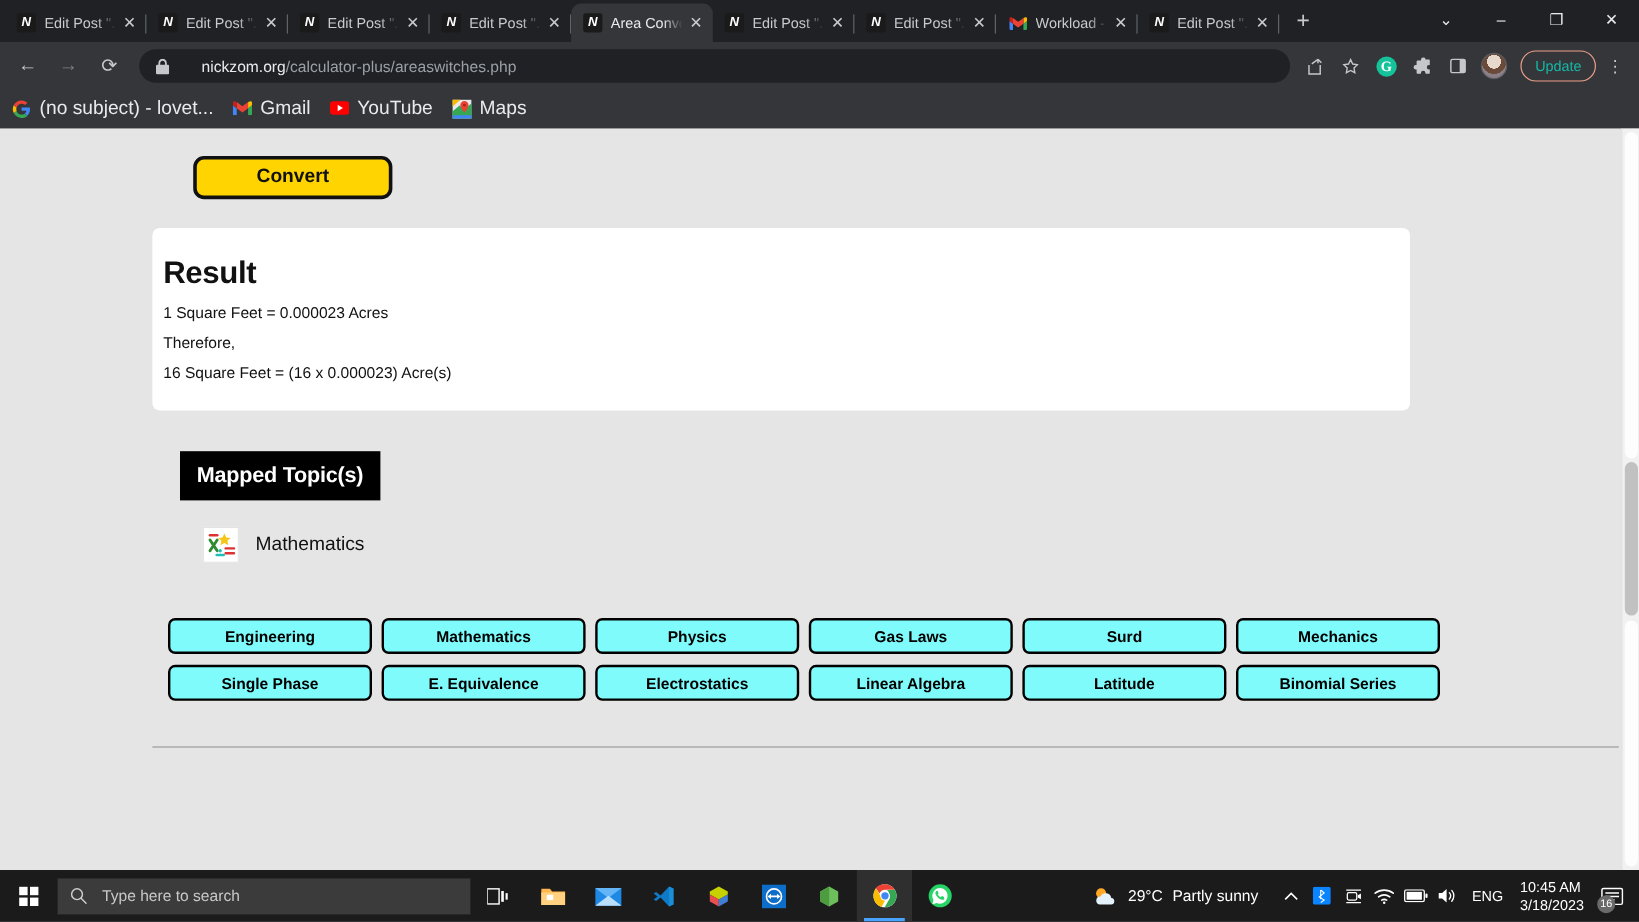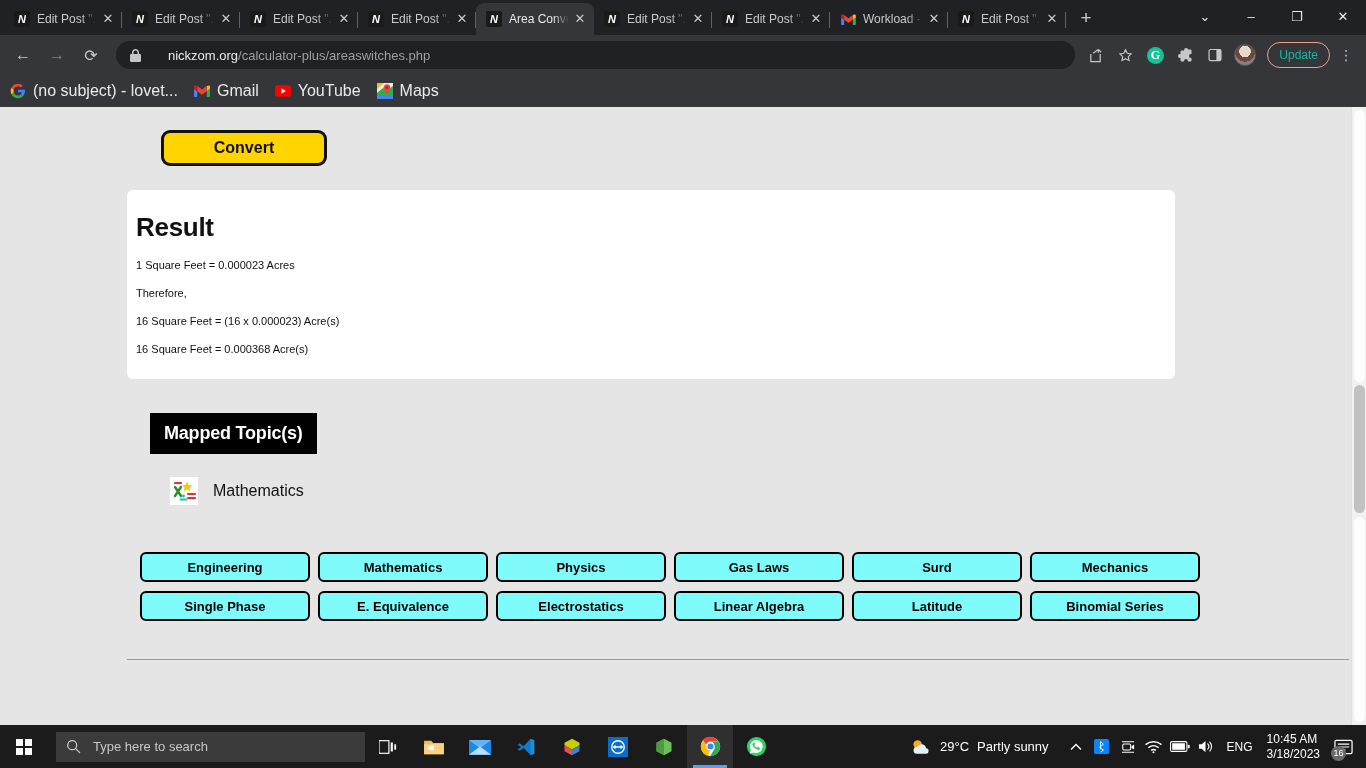--- a/index.html
+++ b/index.html
@@ -115,21 +115,21 @@
     display: flex; align-items: center; justify-content: center;
     font-size: 16px; font-weight: bold; color: #111;
     margin-left: 34px;
   }
 
   .result-card {
     margin-top: 24px; width: 1048px; background: #fff;
     border-radius: 6px; padding: 22px 0 24px 9px;
   }
   .result-title { font-size: 26px; font-weight: bold; color: #111; letter-spacing: -0.3px; }
-  .result-line { font-size: 11px; color: #111; margin-top: 16px; }
+  .result-line { font-size: 13px; color: #111; margin-top: 10px; }
 
   .mapped-header {
     margin-top: 34px; margin-left: 23px; display: inline-flex;
     background: #000; color: #fff; font-size: 18px; font-weight: bold;
     padding: 10px 14px; letter-spacing: -0.2px;
   }
   .topic-row { margin-top: 22px; margin-left: 42px; display: flex; align-items: center; }
   .topic-icon {
     width: 30px; height: 30px; background: #fff; border: 1px solid #e3e3e3;
     position: relative; flex: 0 0 30px;
@@ -169,22 +169,22 @@
   .taskbar {
     height: 43px; background: #1b1b1b; display: flex; align-items: center;
     position: relative;
   }
   .start {
     width: 48px; height: 43px; display: flex; align-items: center; justify-content: center;
   }
   .win-logo { width: 16px; height: 16px; display: grid; grid-template-columns: 1fr 1fr; grid-template-rows: 1fr 1fr; gap: 2px; }
   .win-logo i { background: #fff; display: block; }
   .tb-search {
-    width: 309px; height: 30px; background: #3b3b3b;
-    display: flex; align-items: center; padding: 0 10px; margin-left: 8px;
+    width: 344px; height: 30px; background: #3b3b3b;
+    display: flex; align-items: center; padding: 0 10px; margin-left: 0;
   }
   .tb-search .mag { margin-right: 12px; display: flex; }
   .tb-search span { color: #c8c8c8; font-size: 13px; }
   .tb-icon {
     width: 46px; height: 43px; display: flex; align-items: center; justify-content: center;
     position: relative;
   }
   .tb-icon.active { background: #2f2f2f; }
   .tb-icon.active::after {
     content: ""; position: absolute; bottom: 0; left: 6px; right: 6px; height: 3px; background: #4aa3ff;
@@ -372,21 +372,20 @@
   <div class="viewport">
     <div class="page">
 
       <div class="convert-btn">Convert</div>
 
       <div class="result-card">
         <div class="result-title">Result</div>
         <div class="result-line">1 Square Feet = 0.000023 Acres</div>
         <div class="result-line">Therefore,</div>
         <div class="result-line">16 Square Feet = (16 x 0.000023) Acre(s)</div>
-        <div class="result-line">16 Square Feet = 0.000368 Acre(s)</div>
       </div>
 
       <div class="mapped-header">Mapped Topic(s)</div>
 
       <div class="topic-row">
         <span class="topic-icon">
           <svg width="28" height="28" viewBox="0 0 28 28">
             <rect width="28" height="28" fill="#fff"></rect>
             <path d="M5 10 L11 19 M11 10 L5 19" stroke="#2e8b2e" stroke-width="2.4" stroke-linecap="round"></path>
             <path d="M5 6 h6" stroke="#e03030" stroke-width="2.2" stroke-linecap="round"></path>

